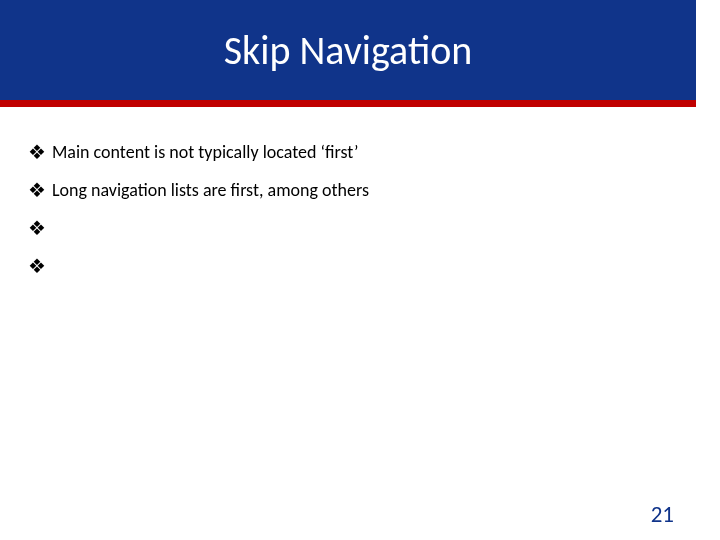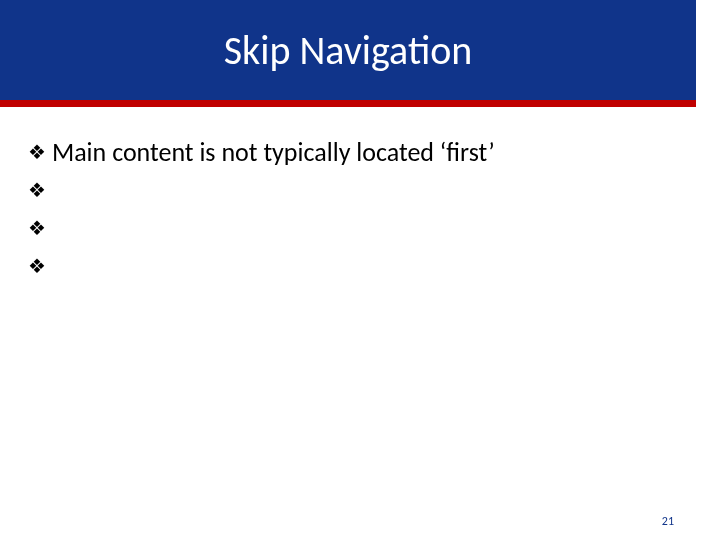--- a/index.html
+++ b/index.html
@@ -32,47 +32,48 @@
     margin-bottom: 4px;
     color: #000;
   }
   .bullet .marker {
     font-size: 20px;
     line-height: 34px;
     margin-right: 6px;
     flex-shrink: 0;
   }
   .bullet .text {
-    font-size: 26px;
+    font-size: 18px;
     line-height: 34px;
     text-align: right;
   }
   .page-number {
     position: absolute;
     bottom: 12px;
     right: 22px;
     color: #10348a;
-    font-size: 12px;
+    font-size: 23px;
   }
 </style>
 </head>
 <body>
 
 <div class="slide">
   <div class="title-bar">
     <div class="title-text">Skip Navigation</div>
   </div>
   <div class="accent-line"></div>
   <div class="content">
     <div class="bullet">
       <span class="marker">❖</span>
       <span class="text">Main content is not typically located ‘first’</span>
     </div>
     <div class="bullet">
       <span class="marker">❖</span>
+      <span class="text">Long navigation lists are first, among others</span>
     </div>
     <div class="bullet">
       <span class="marker">❖</span>
     </div>
     <div class="bullet">
       <span class="marker">❖</span>
     </div>
   </div>
   <div class="page-number">21</div>
 </div>

